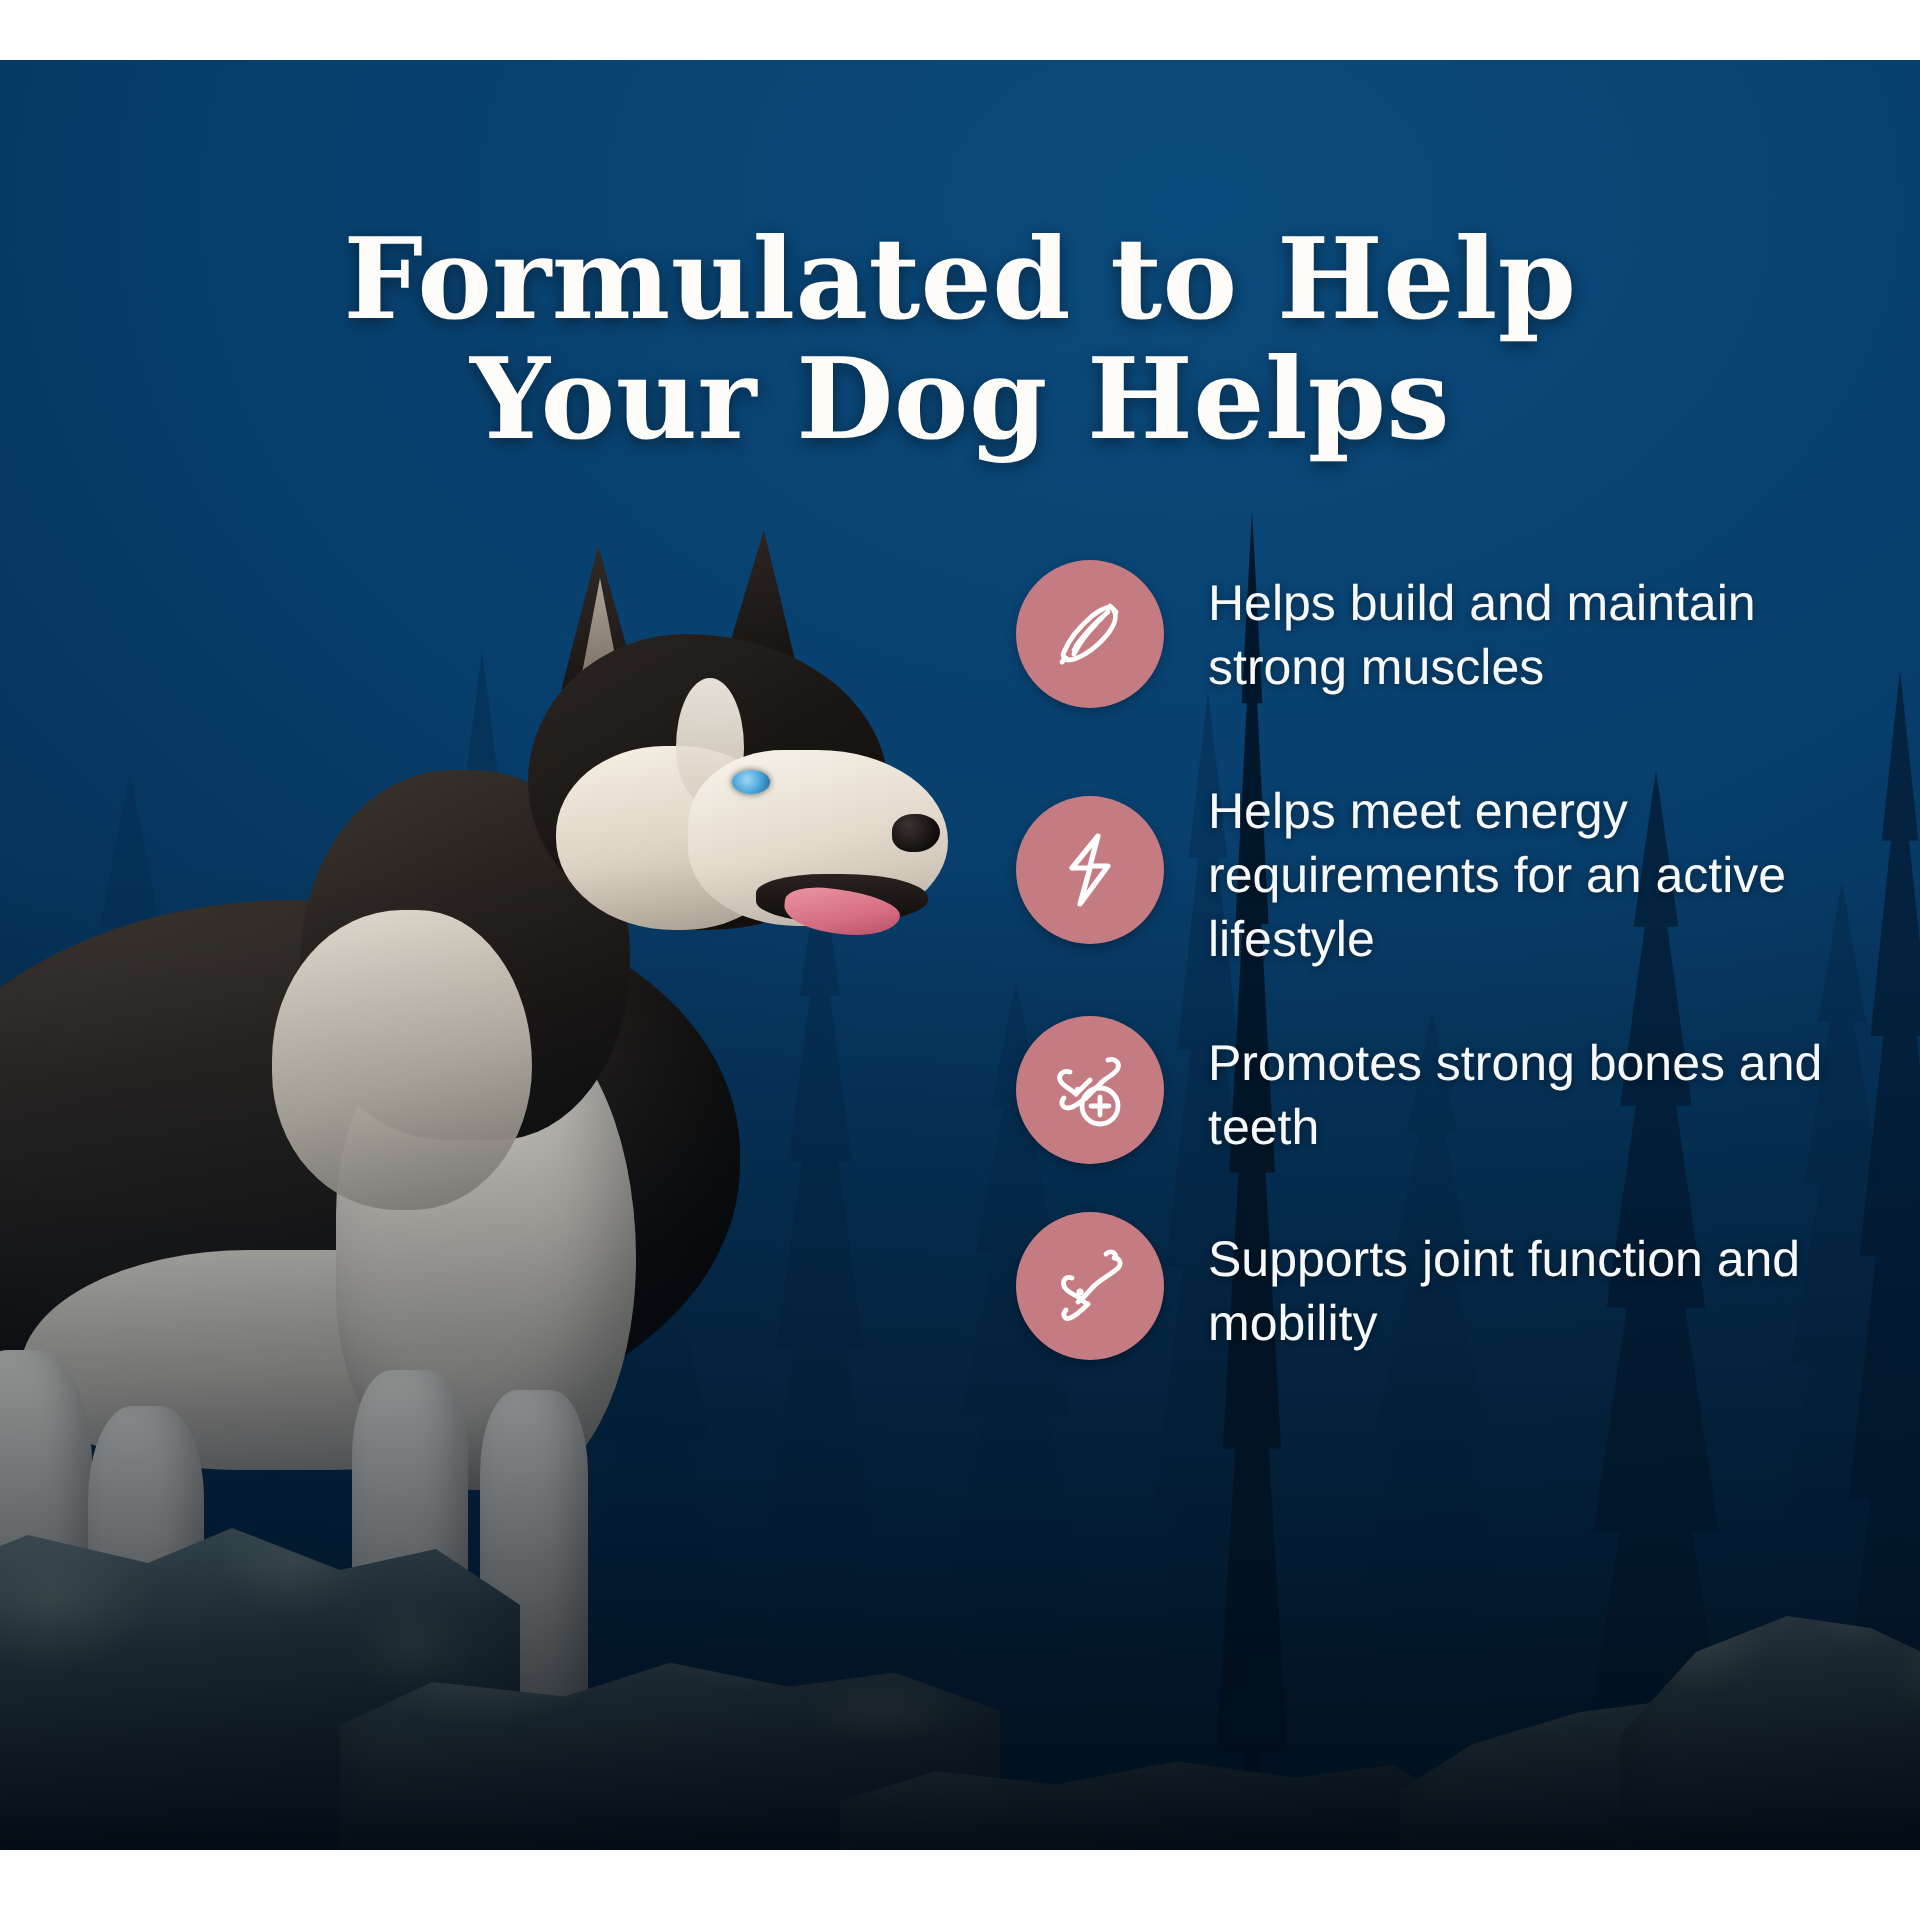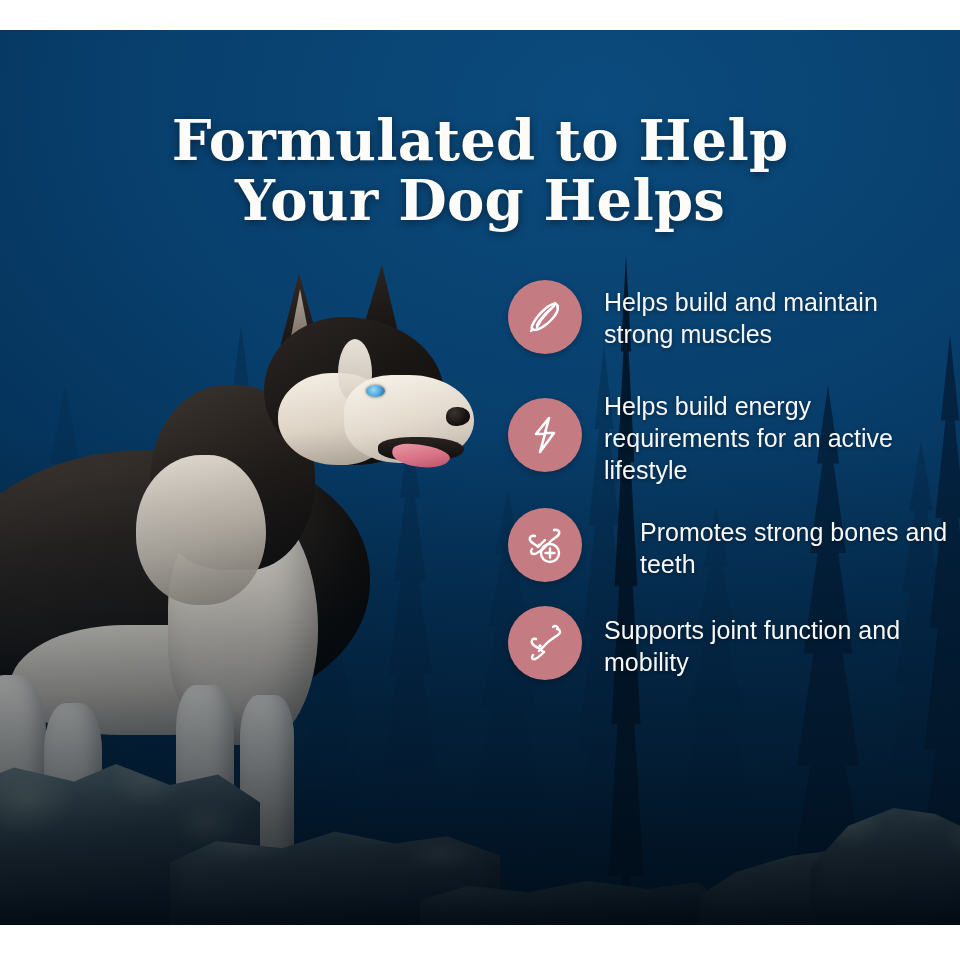--- a/index.html
+++ b/index.html
@@ -183,21 +183,21 @@
     color:#f6f8f9;
     font-size:25px;
     line-height:1.28;
     font-weight:400;
     padding-top:6px;
     text-shadow:0 1px 4px rgba(0,0,0,.45);
     max-width:330px;
   }
   .b1 .btext{padding-top:2px;}
   .b2{margin-bottom:22px;}
-  .b3{margin-bottom:24px;gap:36px;}
+  .b3{margin-bottom:24px;}
 
   .frame-top,.frame-bottom{position:absolute;left:0;width:960px;background:#fff;z-index:9;}
   .frame-top{top:0;height:30px;}
   .frame-bottom{bottom:0;height:35px;}
 </style>
 </head>
 <body>
 
 <div id="poster">
 
@@ -274,21 +274,21 @@
       </div>
       <div class="btext">Helps build and maintain strong muscles</div>
     </div>
 
     <div class="benefit b2">
       <div class="badge">
         <svg width="40" height="44" viewBox="0 0 40 44" fill="none" stroke="#ffffff" stroke-width="2.6" stroke-linecap="round" stroke-linejoin="round">
           <path d="M24 5 L11 21 L20 21 L15 39 L29 20 L20 20 L24 5 Z"></path>
         </svg>
       </div>
-      <div class="btext">Helps build energy requirements for an active lifestyle</div>
+      <div class="btext">Helps meet energy requirements for an active lifestyle</div>
     </div>
 
     <div class="benefit b3">
       <div class="badge">
         <svg width="44" height="44" viewBox="0 0 44 44" fill="none" stroke="#ffffff" stroke-width="2.4" stroke-linecap="round" stroke-linejoin="round">
           <path d="M31 7 C34 6 37 8 36 11 C35 14 31 15 28 18 L20 26"></path>
           <path d="M12 13 C9 12 6 14 7 17 C8 20 12 21 15 24"></path>
           <path d="M9 26 C7 28 8 31 11 31 C14 31 17 28 20 26"></path>
           <path d="M15 24 L22 17"></path>
           <circle cx="16" cy="22" r="1.6" fill="#ffffff" stroke="none"></circle>

